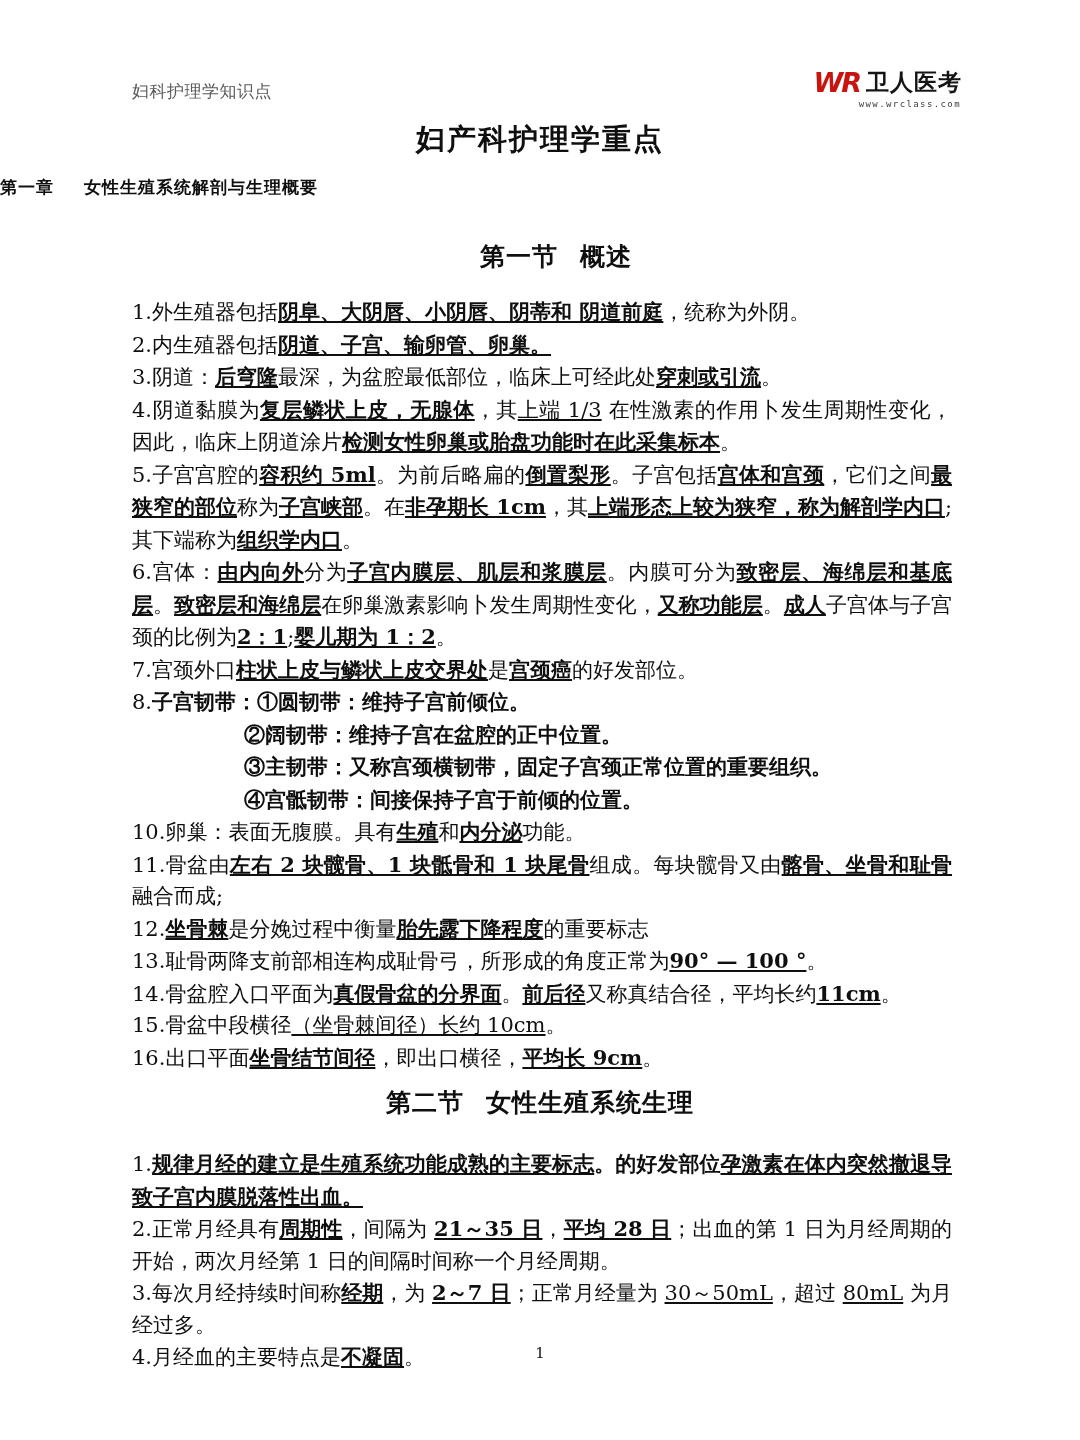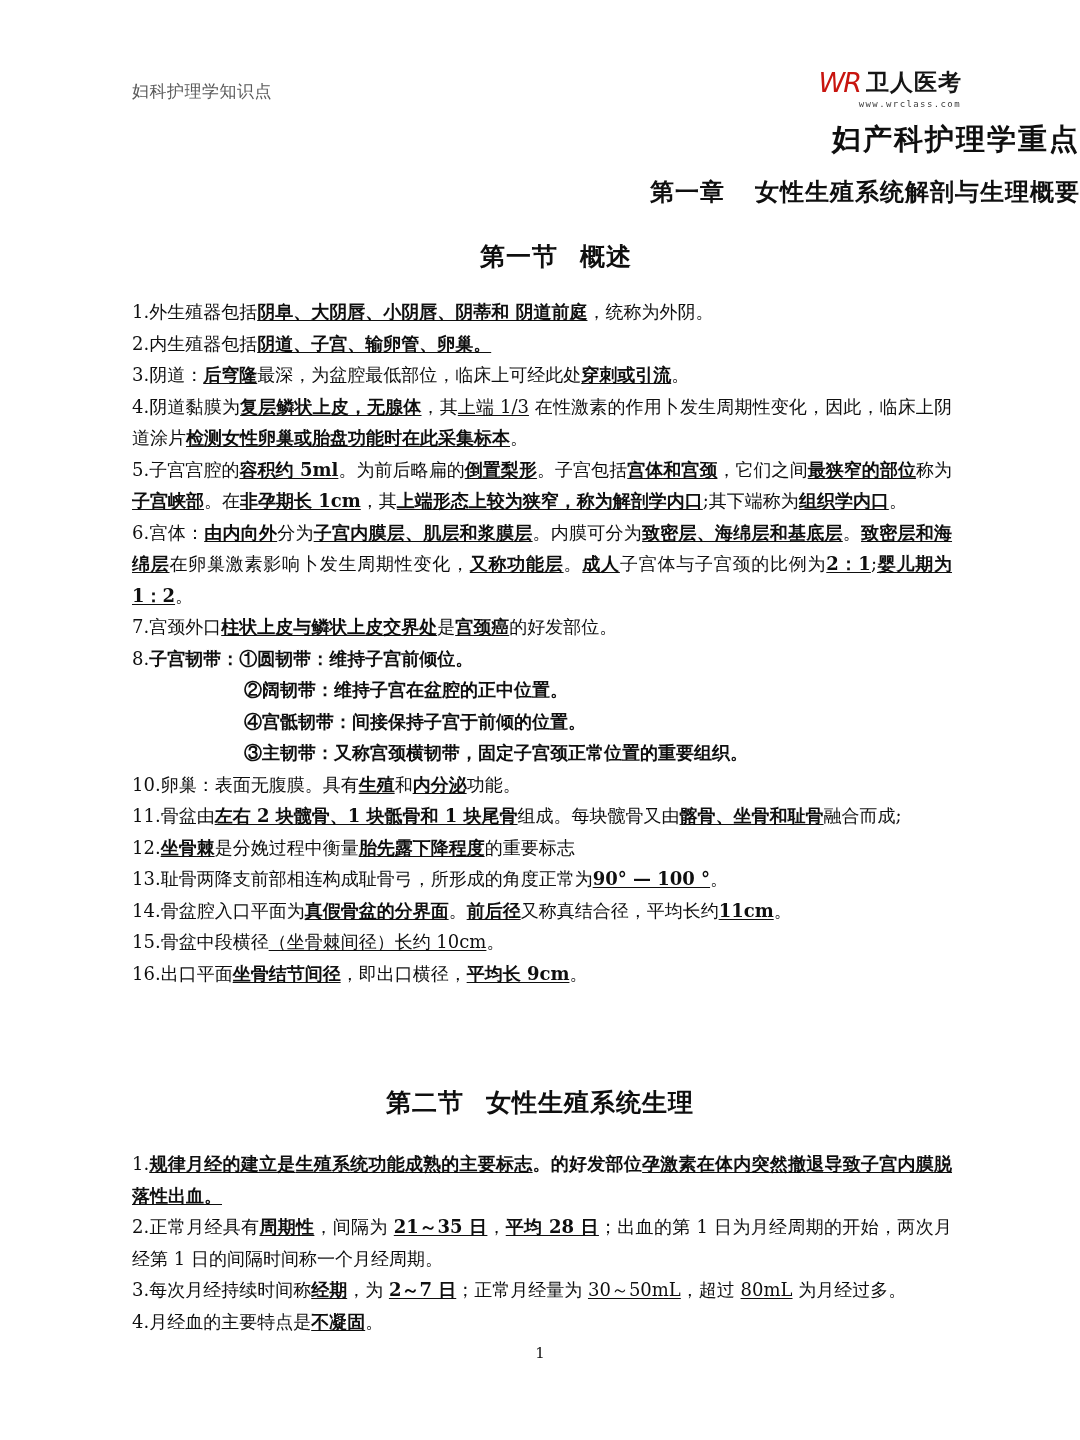--- a/index.html
+++ b/index.html
@@ -51,21 +51,21 @@
     justify-content: center;
   }
   .logo-row {
     display: flex;
     align-items: center;
     gap: 6px;
     height: 28px;
   }
   .logo-wr {
     font-family: "DejaVu Sans", "Liberation Sans", sans-serif;
-    font-weight: normal;
+    font-weight: bold;
     font-style: italic;
     font-size: 27px;
     line-height: 27px;
     color: #c8150f;
     letter-spacing: -2px;
   }
   .logo-cn {
     font-family: "DejaVu Sans", "Liberation Sans", sans-serif;
     font-weight: bold;
     font-size: 23px;
@@ -82,33 +82,33 @@
     margin-top: 1px;
     margin-right: 1px;
   }
 
   
   .doc-title {
     position: absolute;
     top: 120px;
     left: 0;
     width: 1080px;
-    text-align: right;
+    text-align: center;
     font-size: 29px;
     font-weight: bold;
     letter-spacing: 2px;
     font-family: "DejaVu Serif", "Liberation Serif", serif;
   }
   .chapter-title {
     position: absolute;
     top: 176px;
     left: 0;
     width: 1080px;
-    text-align: right;
-    font-size: 24px;
+    text-align: left;
+    font-size: 17px;
     font-weight: bold;
     letter-spacing: 1px;
   }
   .chapter-title .gap { display: inline-block; width: 30px; }
   .section-title {
     width: 100%;
     text-align: center;
     font-size: 25px;
     font-weight: bold;
     letter-spacing: 1px;
@@ -118,21 +118,21 @@
     top: 240px;
     left: 16px;
   }
   .section-title .gap { display: inline-block; width: 22px; }
 
   
   .body-block {
     position: absolute;
     left: 132px;
     width: 820px;
-    font-size: 18px;
+    font-size: 21px;
     line-height: 31.5px;
     text-align: justify;
   }
   #block-one { top: 296px; }
   #section-two-title { position: absolute; top: 1086px; left: 0; }
   #block-two { top: 1148px; }
 
   .para {
     margin: 0;
     padding: 0;
@@ -199,22 +199,22 @@
   <div class="body-block" id="block-one">
       <p class="para"><span class="num">1.</span><span>外生殖器包括</span><b class="u">阴阜、大阴唇、小阴唇、阴蒂和 阴道前庭</b><span>，统称为外阴。</span></p>
       <p class="para"><span class="num">2.</span><span>内生殖器包括</span><b class="u">阴道、子宫、输卵管、卵巢。</b></p>
       <p class="para"><span class="num">3.</span><span>阴道：</span><b class="u">后穹隆</b><span>最深，为盆腔最低部位，临床上可经此处</span><b class="u">穿刺或引流</b><span>。</span></p>
       <p class="para"><span class="num">4.</span><span>阴道黏膜为</span><b class="u">复层鳞状上皮，无腺体</b><span>，其</span><span class="u">上端 1/3</span><span> 在性激素的作用卜发生周期性变化，因此，临床上阴道涂片</span><b class="u">检测女性卵巢或胎盘功能时在此采集标本</b><span>。</span></p>
       <p class="para"><span class="num">5.</span><span>子宫宫腔的</span><b class="u">容积约 5ml</b><span>。为前后略扁的</span><b class="u">倒置梨形</b><span>。子宫包括</span><b class="u">宫体和宫颈</b><span>，它们之间</span><b class="u">最狭窄的部位</b><span>称为</span><b class="u">子宫峡部</b><span>。在</span><b class="u">非孕期长 1cm</b><span>，其</span><b class="u">上端形态上较为狭窄，称为解剖学内口</b><span>;其下端称为</span><b class="u">组织学内口</b><span>。</span></p>
       <p class="para"><span class="num">6.</span><span>宫体：</span><b class="u">由内向外</b><span>分为</span><b class="u">子宫内膜层、肌层和浆膜层</b><span>。内膜可分为</span><b class="u">致密层、海绵层和基底层</b><span>。</span><b class="u">致密层和海绵层</b><span>在卵巢激素影响卜发生周期性变化，</span><b class="u">又称功能层</b><span>。</span><b class="u">成人</b><span>子宫体与子宫颈的比例为</span><b class="u">2：1</b><span>;</span><b class="u">婴儿期为 1：2</b><span>。</span></p>
       <p class="para"><span class="num">7.</span><span>宫颈外口</span><b class="u">柱状上皮与鳞状上皮交界处</b><span>是</span><b class="u">宫颈癌</b><span>的好发部位。</span></p>
       <p class="para"><span class="num">8.</span><b class="nb">子宫韧带：①圆韧带：维持子宫前倾位。</b></p>
       <p class="para sub-para"><b class="nb">②阔韧带：维持子宫在盆腔的正中位置。</b></p>
+      <p class="para sub-para"><b class="nb">③主韧带：又称宫颈横韧带，固定子宫颈正常位置的重要组织。</b></p>
       <p class="para sub-para"><b class="nb">④宫骶韧带：间接保持子宫于前倾的位置。</b></p>
-      <p class="para sub-para"><b class="nb">③主韧带：又称宫颈横韧带，固定子宫颈正常位置的重要组织。</b></p>
       <p class="para"><span class="num">10.</span><span>卵巢：表面无腹膜。具有</span><b class="u">生殖</b><span>和</span><b class="u">内分泌</b><span>功能。</span></p>
       <p class="para"><span class="num">11.</span><span>骨盆由</span><b class="u">左右 2 块髋骨、1 块骶骨和 1 块尾骨</b><span>组成。每块髋骨又由</span><b class="u">髂骨、坐骨和耻骨</b><span>融合而成;</span></p>
       <p class="para"><span class="num">12.</span><b class="u">坐骨棘</b><span>是分娩过程中衡量</span><b class="u">胎先露下降程度</b><span>的重要标志</span></p>
       <p class="para"><span class="num">13.</span><span>耻骨两降支前部相连构成耻骨弓，所形成的角度正常为</span><b class="u">90° — 100 °</b><span>。</span></p>
       <p class="para"><span class="num">14.</span><span>骨盆腔入口平面为</span><b class="u">真假骨盆的分界面</b><span>。</span><b class="u">前后径</b><span>又称真结合径，平均长约</span><b class="u">11cm</b><span>。</span></p>
       <p class="para"><span class="num">15.</span><span>骨盆中段横径</span><span class="u">（坐骨棘间径）长约 10cm</span><span>。</span></p>
       <p class="para"><span class="num">16.</span><span>出口平面</span><b class="u">坐骨结节间径</b><span>，即出口横径，</span><b class="u">平均长 9cm</b><span>。</span></p>
     </div>
 
   <div class="section-title" id="section-two-title">

